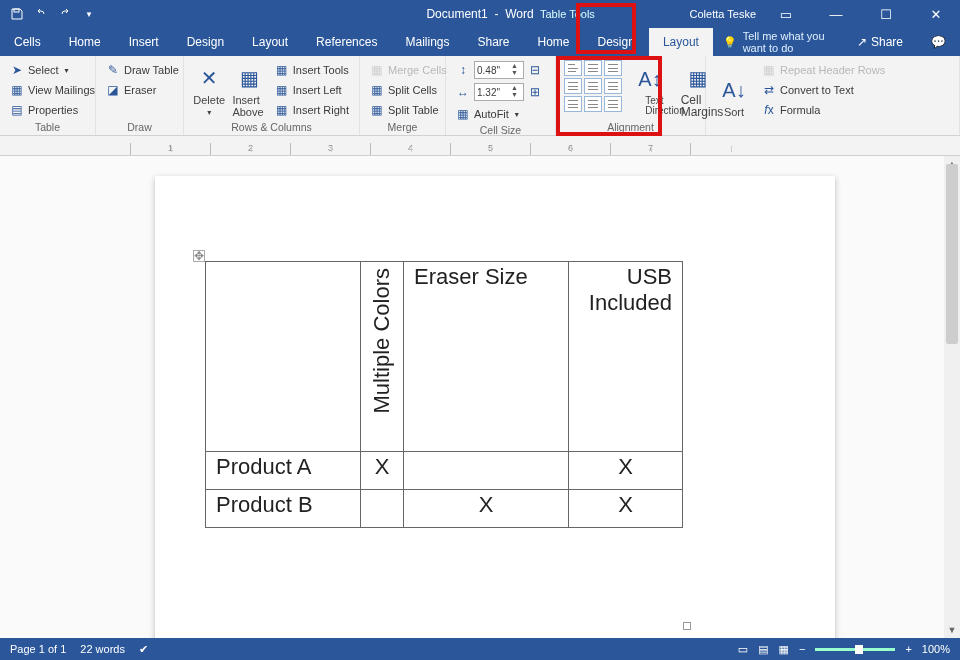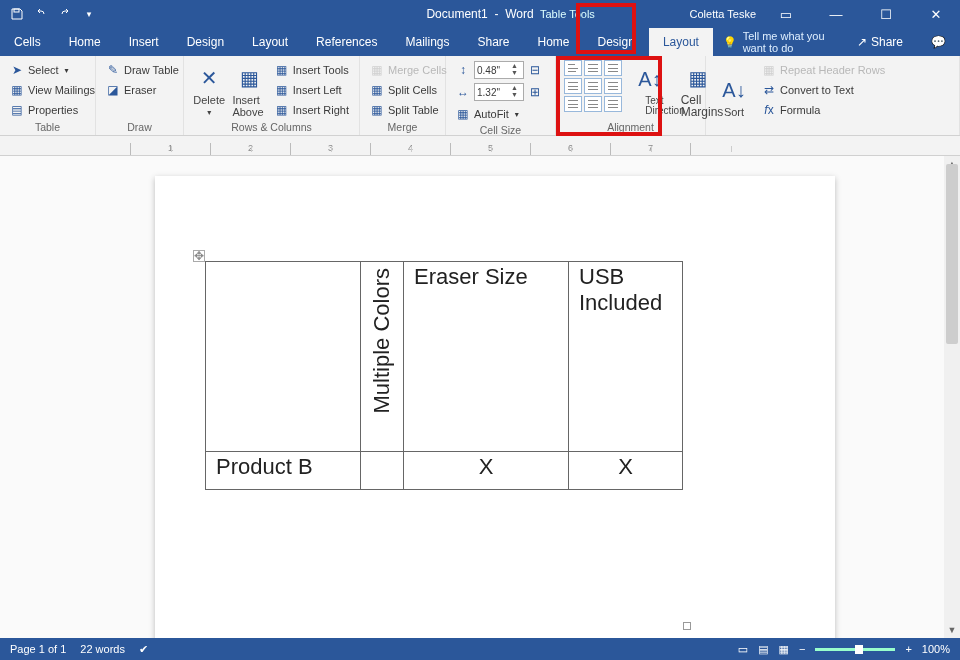--- a/index.html
+++ b/index.html
@@ -55,21 +55,21 @@
 .vscroll .thumb { position:absolute; top:8px; width:12px; height:180px; background:#cdcdcd; border-radius:2px; }
 .vscroll .arrow { width:16px; height:16px; display:flex; align-items:center; justify-content:center; font-size:9px;color:#666; }
 .page { position:absolute; left:155px; top:20px; width:680px; height:600px; background:#fff; box-shadow:0 2px 6px rgba(0,0,0,.25); }
 .doctable { border-collapse:collapse; position:absolute; left:50px; top:85px; font-size:22px; font-family:Calibri, sans-serif; color:#222; }
 .doctable td { border:1px solid #666; padding:2px 10px; height:38px; vertical-align:top; }
 .doctable .hdr td { height:190px; vertical-align:top; }
 .vtext { writing-mode: vertical-rl; transform: rotate(180deg); white-space:nowrap; line-height:1; margin:4px 0; display:inline-block; }
 .colA { width:155px; }
 .colB { width:40px; }
 .colC { width:165px; }
-.colD { width:114px; }
+.colD { width:114px;text-align:right; }
 .cursor-cell { border-right:1px solid #000; display:inline-block; height:22px; }
 
 
 .statusbar { position:absolute; bottom:0; left:0; right:0; height:22px; background:#2b579a; color:#fff; font-size:11px; display:flex; align-items:center; padding:0 10px; gap:14px; }
 .statusbar .right { margin-left:auto; display:flex; align-items:center; gap:10px; }
 .zoomslider { width:80px; height:3px; background:#9fc; position:relative; }
 .zoomslider .knob { position:absolute; left:40px; top:-3px; width:8px; height:9px; background:#fff; }
 
 svg { display:block; }
 </style>
@@ -377,20 +377,26 @@
     <span style="position:absolute;left:38px;top:74px;font-size:12px;color:#888;border:1px solid #aaa;width:12px;height:12px;display:flex;align-items:center;justify-content:center;">✥</span>
     <table class="doctable">
       <tbody>
           <tr class="hdr">
         <td class="colA"></td>
         <td class="colB"><span class="vtext">Multiple Colors</span></td>
         <td class="colC">Eraser Size</td>
         <td class="colD">USB Included</td>
       </tr>
       <tr>
+        <td>Product A</td>
+        <td style="text-align:center;">X</td>
+        <td style="text-align:center;"></td>
+        <td style="text-align:center;">X</td>
+      </tr>
+      <tr>
         <td>Product B</td>
         <td style="text-align:center;"></td>
         <td style="text-align:center;">X</td>
         <td style="text-align:center;">X</td>
       </tr>
     </tbody>
       </table>
     <span style="position:absolute;left:528px;top:446px;width:8px;height:8px;border:1px solid #999;"></span>
   </div>
 </div>

